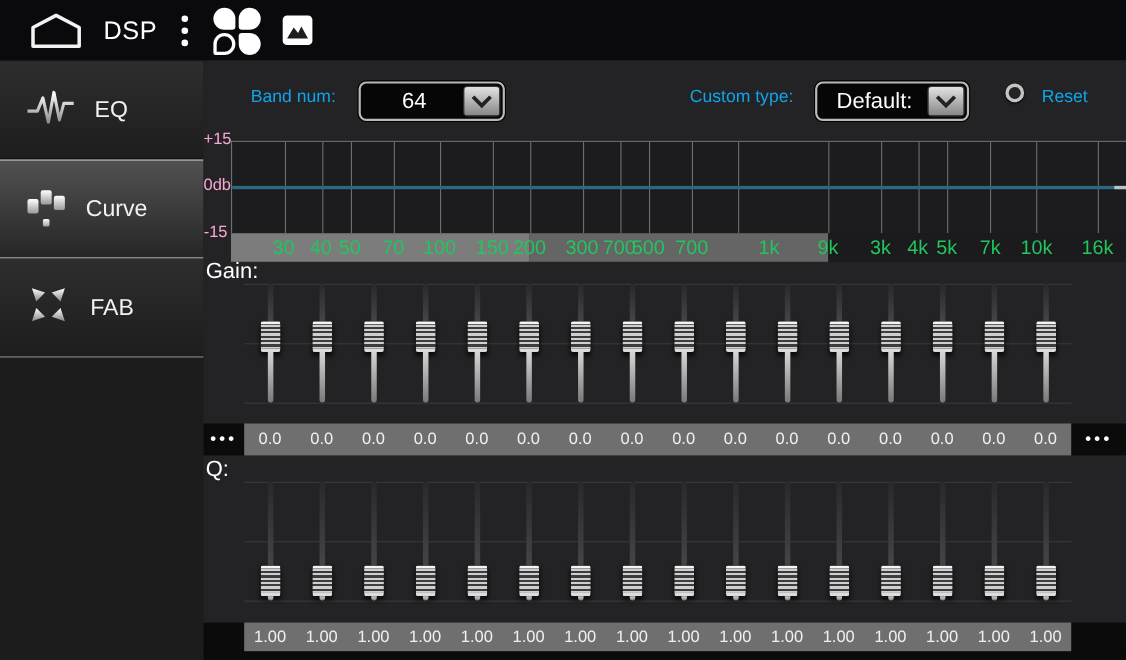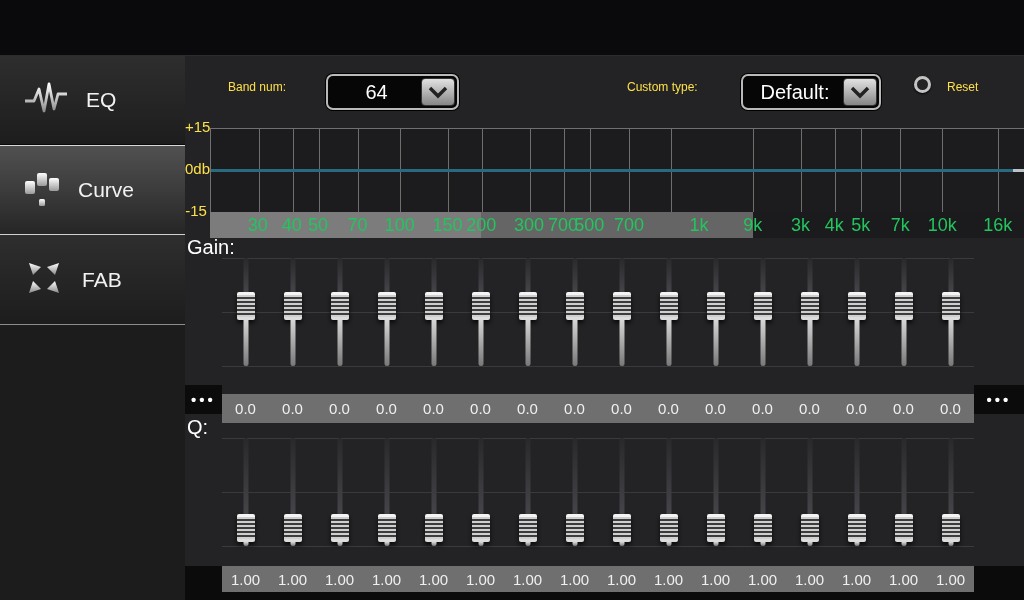--- a/index.html
+++ b/index.html
@@ -32,33 +32,33 @@
                background:linear-gradient(180deg,#2e2e2e,#1d1d1d); border-bottom:1px solid #0a0a0a;
                cursor:pointer; }
   .side-item.selected { background:linear-gradient(180deg,#515151,#262626);
                border-top:1px solid #d8d8d8; border-bottom:1px solid #cfcfcf; }
   .side-item:first-child { height:89px; }
   .side-item.last { border-bottom:1px solid #8c8c8c; }
   .side-label { color:#f2f2f2; font-size:21px; }
 
   
   .main { position:absolute; left:185px; top:56px; width:839px; height:544px; background:#232326; }
-  .ctl-label { position:absolute; color:#fde047; font-size:12px;text-align:right; }
+  .ctl-label { position:absolute; color:#0ea5e9; font-size:16px;text-align:right; }
   .dropdown { position:absolute; height:36px; background:#060606; border:2px solid #b9b9b9;
               border-radius:7px; display:flex; align-items:center; cursor:pointer;
               box-shadow:0 0 0 1px #000; }
   .dd-value { flex:1; text-align:center; color:#fff; font-size:20px; padding-left:4px; }
   .dd-btn { width:34px; height:28px; margin-right:2px; border-radius:4px;
             background:linear-gradient(180deg,#e2e2e2,#868686); border:1px solid #333;
             display:flex; align-items:center; justify-content:center; }
   .radio { position:absolute; width:17px; height:17px; border:3px solid #c4c4c4; border-radius:50%;
            background:transparent; cursor:pointer; box-shadow:0 1px 2px #000; }
 
   
-  .ylab { position:absolute; left:0; width:22px; text-align:center; color:#fde047; font-size:15px; }
+  .ylab { position:absolute; left:0; width:22px; text-align:center; color:#f9a8d4; font-size:15px; }
   .plot { position:absolute; left:25px; top:72px; width:814px; height:84px; background:#1c1c1f;
           border-top:1px solid #707070; border-left:1px solid #707070; }
   .vgrid { position:absolute; top:0; width:1px; height:84px; }
   .eq-line { position:absolute; left:0; width:100%; height:3px; }
   .eq-line-end { position:absolute; right:0; top:0; width:11px; height:3px; background:#b9c4c9; }
   .freq-axis { position:absolute; left:25px; top:156px; width:814px; height:26px; background:#1b1b1d; }
   .seg { position:absolute; top:0; height:26px; }
   .xtick { position:absolute; top:3px; transform:translateX(-50%); color:#22c55e; font-size:18px; }
 
   
@@ -81,20 +81,44 @@
               letter-spacing:3px; display:flex; align-items:center; justify-content:center;
               cursor:pointer; }
   .bottom-bar { position:absolute; left:0; top:536px; width:839px; height:8px; background:#0b0b0b; }
 </style>
 </head>
 <body>
 
 <div class="screen">
 
   <header class="statusbar">
+    <div class="sb-left">
+      <span class="icon-btn">
+        <svg width="50" height="34" viewBox="0 0 50 34">
+            <path d="M4 31 V14 L25 3 L46 14 V31 Z" fill="none" stroke="#f2f2f2" stroke-width="3.2" stroke-linejoin="round"></path>
+          </svg>
+      </span>
+      <span class="sb-title">DSP</span>
+      <span class="kebab">
+          <i></i>
+          <i></i>
+          <i></i>
+        </span>
+      <span class="clover">
+          <i class="tl"></i>
+          <i class="tr"></i>
+          <i class="br"></i>
+          <i class="bl"></i>
+        </span>
+      <span class="gallery">
+        <svg width="27" height="27" viewBox="0 0 27 27">
+            <polygon points="4,21 10,11 14,16 17,10 23,21" fill="#1e1e1e"></polygon>
+          </svg>
+      </span>
+    </div>
   </header>
 
   <aside class="sidebar">
     <div class="side-item">
       <span>
         <svg width="44" height="36" viewBox="0 0 44 36">
             <defs>
               <linearGradient id="mg1" x1="0" y1="0" x2="0" y2="1">
                 <stop offset="0" stop-color="#ffffff"></stop>
                 <stop offset="1" stop-color="#8f8f8f"></stop>
@@ -300,21 +324,21 @@
           <div class="thumb" style="top:43.52px"></div>
           <div class="trk-bot" style="top:71.52000000000001px;height:46.47999999999999px"></div>
         </div>
         <div class="fader">
           <div class="trk-top" style="height:33.52px"></div>
           <div class="thumb" style="top:43.52px"></div>
           <div class="trk-bot" style="top:71.52000000000001px;height:46.47999999999999px"></div>
         </div>
       </div>
     <div class="dots-btn" style="left:0; top:329px; width:37px; height:29px;">•••</div>
-    <div class="value-strip" style="top:338px; height:29px;">
+    <div class="value-strip" style="top:329px; height:29px;">
         <div class="vcell">0.0</div>
         <div class="vcell">0.0</div>
         <div class="vcell">0.0</div>
         <div class="vcell">0.0</div>
         <div class="vcell">0.0</div>
         <div class="vcell">0.0</div>
         <div class="vcell">0.0</div>
         <div class="vcell">0.0</div>
         <div class="vcell">0.0</div>
         <div class="vcell">0.0</div>

